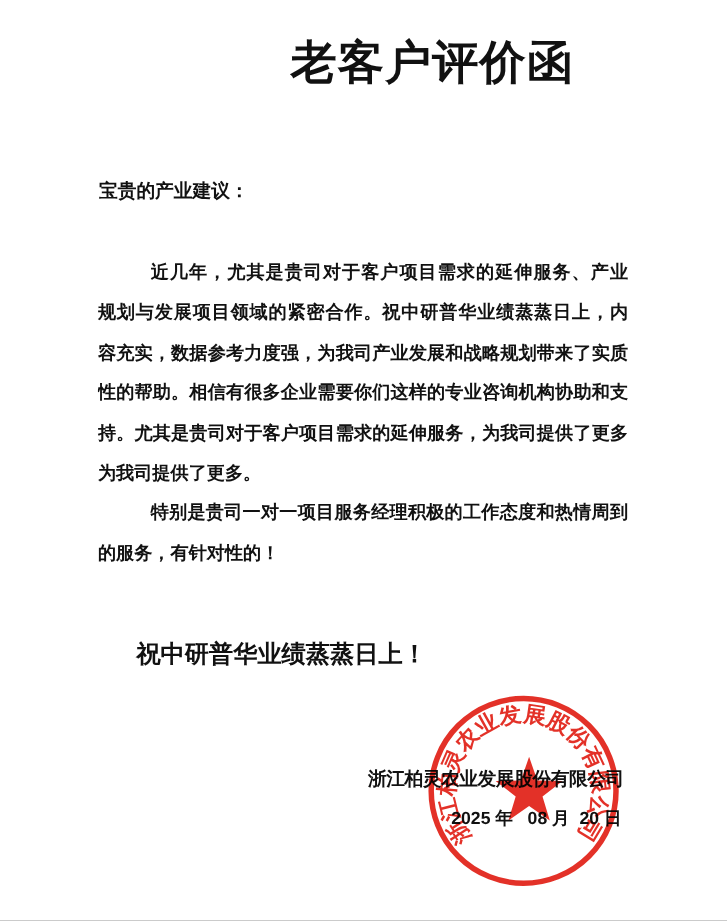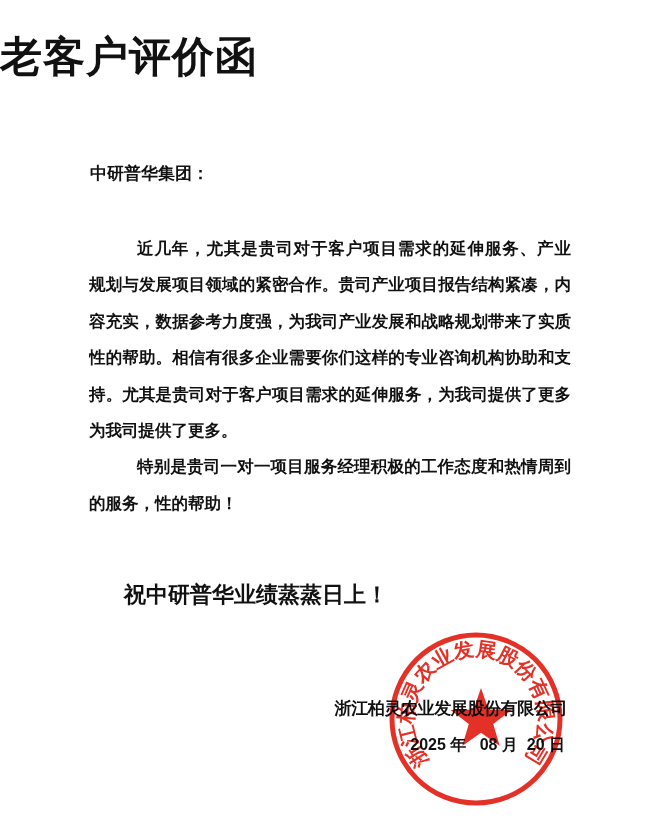--- a/index.html
+++ b/index.html
@@ -11,21 +11,21 @@
     background: #ffffff;
     overflow: hidden;
     font-family: "Liberation Sans", sans-serif;
     color: #111111;
   }
   .title {
     position: absolute;
     top: 28px;
     left: 0;
     width: 522px;
-    text-align: left;
+    text-align: right;
     font-size: 42px;
     line-height: 58px;
     font-weight: bold;
     letter-spacing: 1px;
     margin: 0;
   }
   .salutation {
     position: absolute;
     left: 90px;
     top: 162px;
@@ -97,31 +97,31 @@
     font-weight: bold;
   }
 </style>
 </head>
 <body>
 
 <div class="page">
 
   <h1 class="title">老客户评价函</h1>
 
-  <div class="salutation">中研普华集团：</div>
+  <div class="salutation">宝贵的产业建议：</div>
 
   <div class="body-text">
     <div class="line indent">近几年，尤其是贵司对于客户项目需求的延伸服务、产业</div>
-    <div class="line">规划与发展项目领域的紧密合作。贵司产业项目报告结构紧凑，内</div>
+    <div class="line">规划与发展项目领域的紧密合作。祝中研普华业绩蒸蒸日上，内</div>
     <div class="line">容充实，数据参考力度强，为我司产业发展和战略规划带来了实质</div>
     <div class="line">性的帮助。相信有很多企业需要你们这样的专业咨询机构协助和支</div>
     <div class="line">持。尤其是贵司对于客户项目需求的延伸服务，为我司提供了更多</div>
     <div class="line para-end">为我司提供了更多。</div>
     <div class="line indent">特别是贵司一对一项目服务经理积极的工作态度和热情周到</div>
-    <div class="line para-end">的服务，性的帮助！</div>
+    <div class="line para-end">的服务，有针对性的！</div>
   </div>
 
   <div class="closing">祝中研普华业绩蒸蒸日上！</div>
 
   <div class="signature">浙江柏灵农业发展股份有限公司</div>
 
   <div class="date">2025 年   08 月  20 日</div>
 
   <div class="seal">
     <svg width="180" height="180" viewBox="0 0 180 180">

